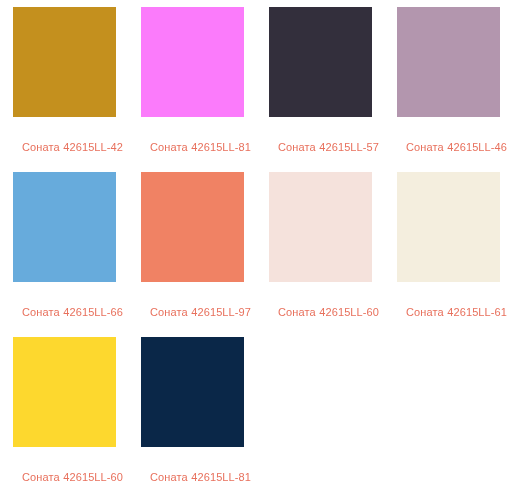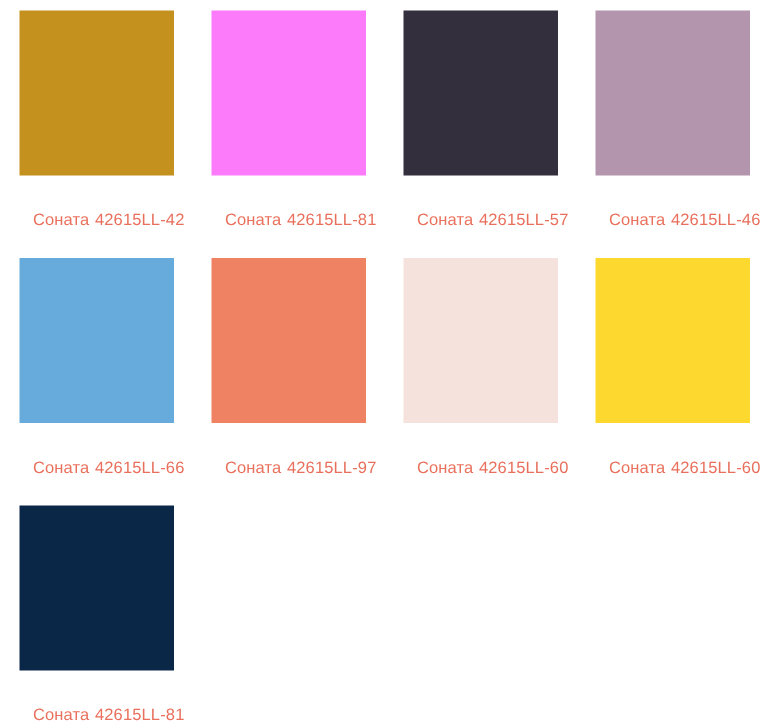--- a/index.html
+++ b/index.html
@@ -75,20 +75,24 @@
     </div>
     <div class="swatch-card">
       <div class="swatch-chip" style="background-color: rgb(240, 130, 100);"></div>
       <div class="swatch-label">Соната 42615LL-97</div>
     </div>
     <div class="swatch-card">
       <div class="swatch-chip" style="background-color: rgb(245, 226, 220);"></div>
       <div class="swatch-label">Соната 42615LL-60</div>
     </div>
     <div class="swatch-card">
+      <div class="swatch-chip" style="background-color: rgb(244, 238, 222);"></div>
+      <div class="swatch-label">Соната 42615LL-61</div>
+    </div>
+    <div class="swatch-card">
       <div class="swatch-chip" style="background-color: rgb(253, 216, 46);"></div>
       <div class="swatch-label">Соната 42615LL-60</div>
     </div>
     <div class="swatch-card">
       <div class="swatch-chip" style="background-color: rgb(10, 39, 72);"></div>
       <div class="swatch-label">Соната 42615LL-81</div>
     </div>
   </div>
 
 </body></html>

